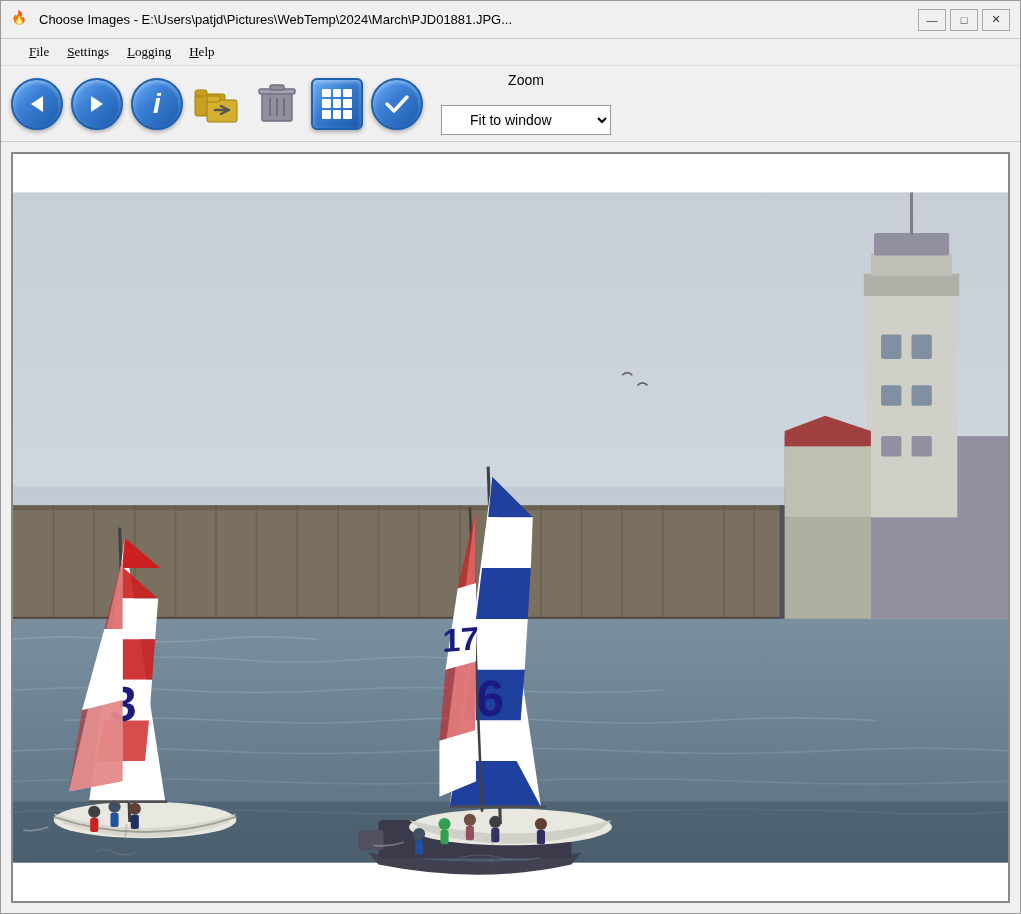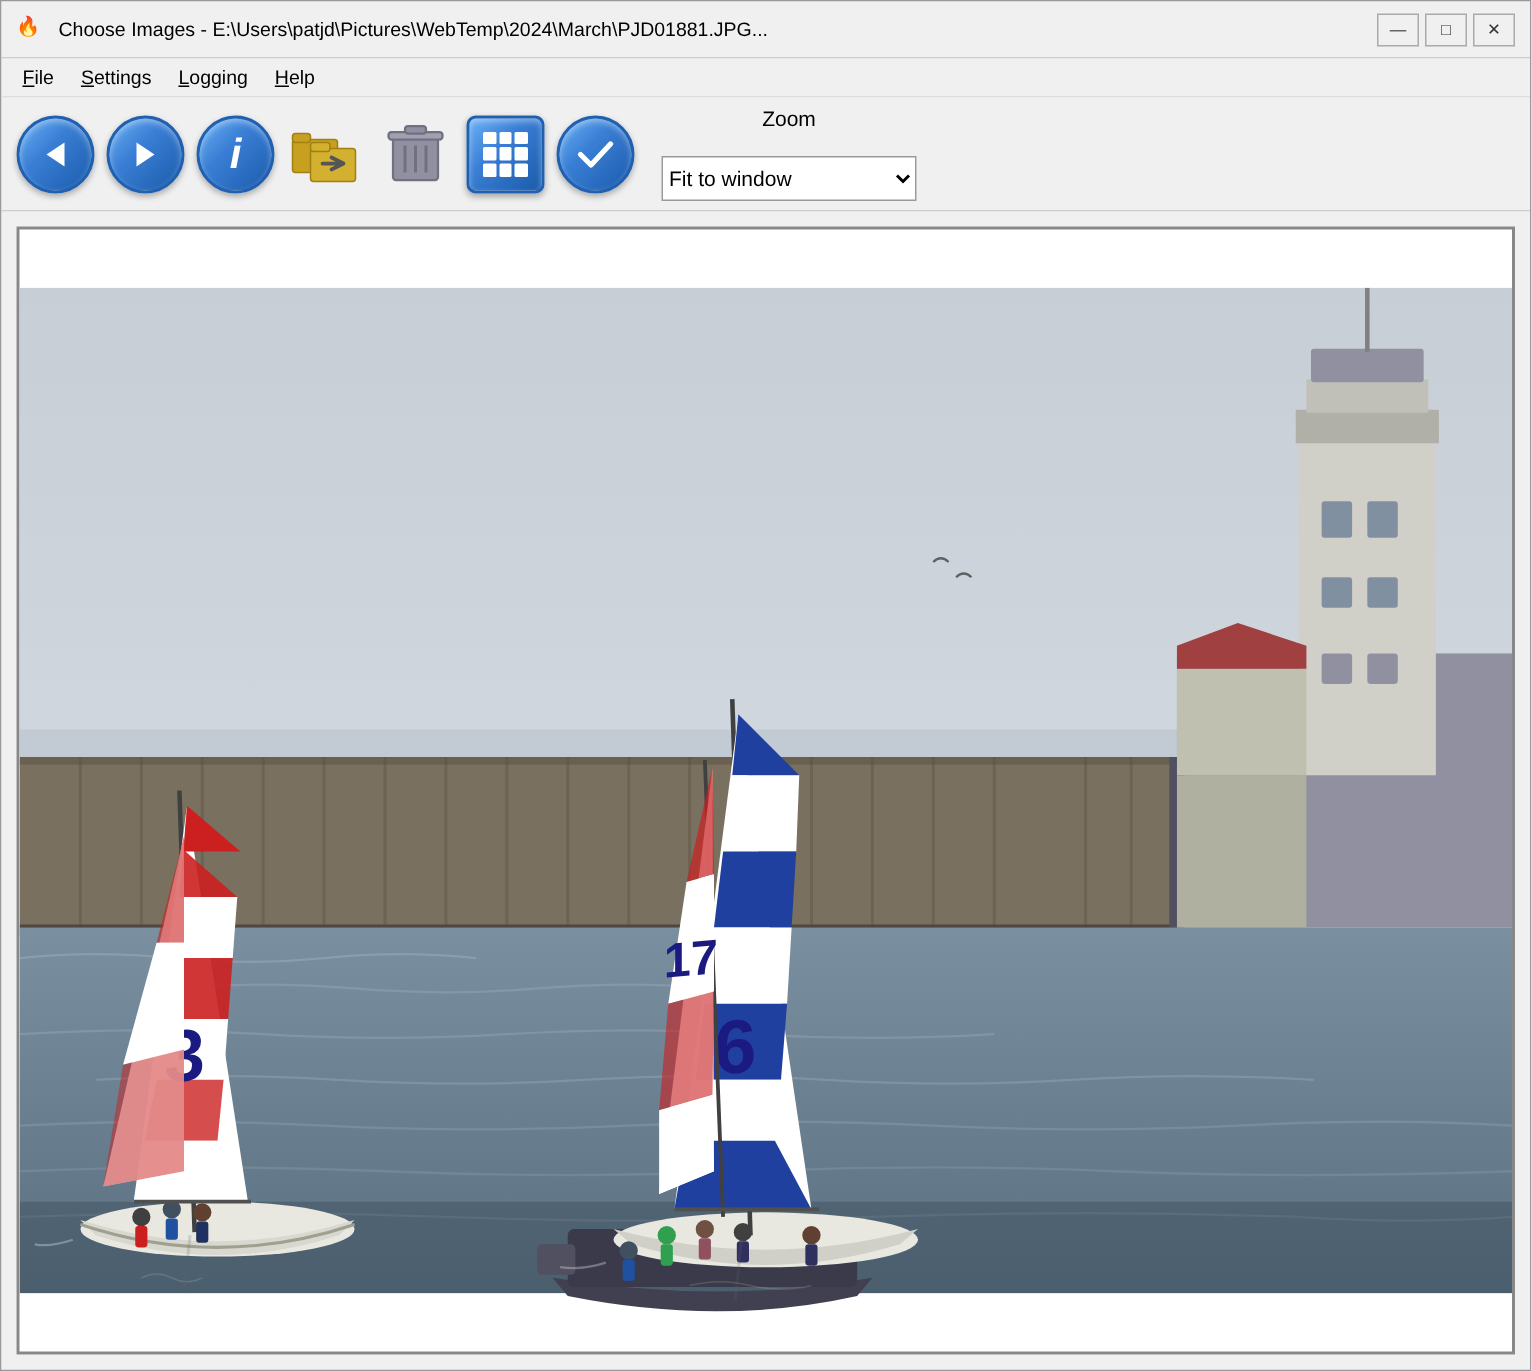--- a/index.html
+++ b/index.html
@@ -58,23 +58,24 @@
       justify-content: center;
       cursor: pointer;
       font-size: 11px;
       color: #333;
     }
 
     
     .menu-bar {
       display: flex;
       gap: 2px;
-      padding: 2px 6px;
+      padding: 2px 20px;
       background: #f0f0f0;
       border-bottom: 1px solid #ddd;
+      font-family: Liberation Serif, serif;
     }
     .menu-item {
       padding: 3px 8px;
       cursor: pointer;
       font-size: 13px;
       color: #000;
     }
     .menu-item .underline { text-decoration: underline; }
 
     
@@ -182,21 +183,21 @@
     }
     .zoom-label {
       font-size: 14px;
       color: #000;
       font-weight: normal;
     }
     .zoom-select {
       width: 170px;
       height: 30px;
       font-size: 14px;
-      padding: 2px 0;
+      padding: 2px 24px;
       border: 1px solid #999;
       background: white;
       cursor: pointer;
       appearance: auto;
     }
 
     
     .image-area {
       flex: 1;
       padding: 10px;

